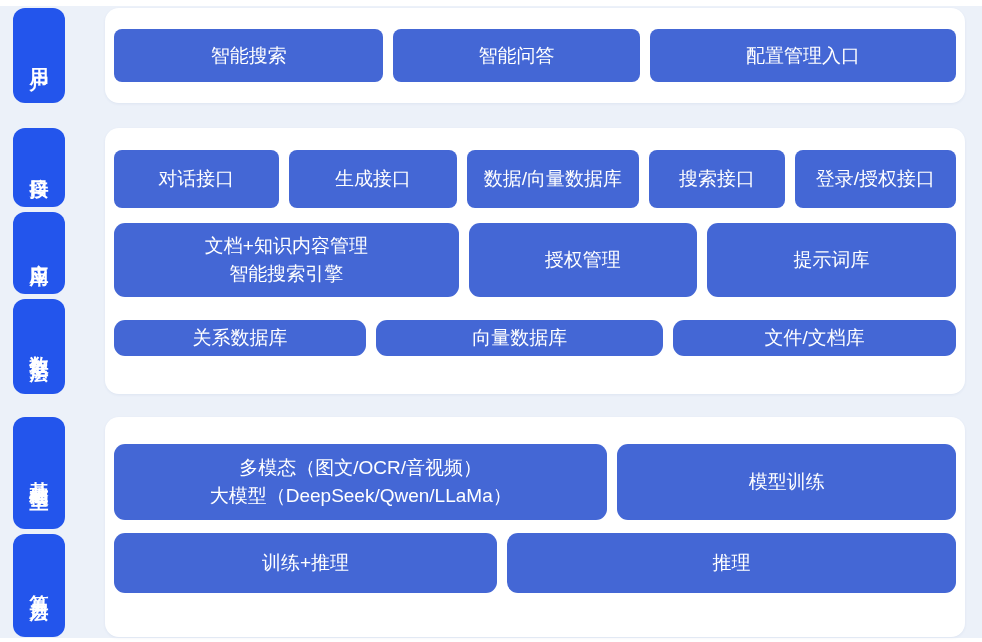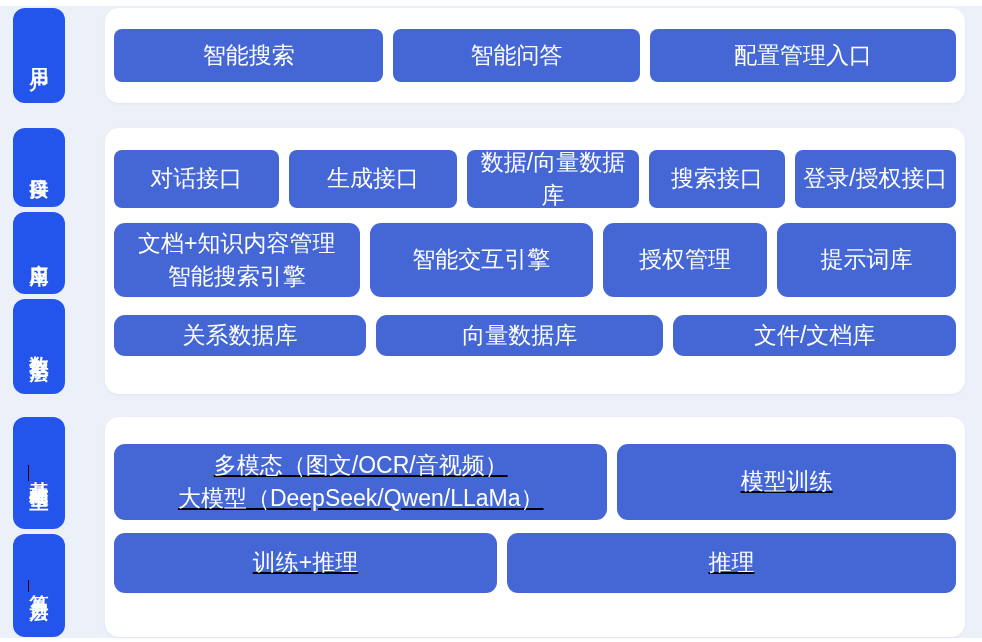--- a/index.html
+++ b/index.html
@@ -5,21 +5,21 @@
   * { margin:0; padding:0; box-sizing:border-box; }
   html,body { width:982px; height:642px; background:#ffffff; font-family:"Liberation Sans","DejaVu Sans",sans-serif; }
   .page {
     position:absolute; top:6px; left:0; width:982px; height:632px;
     background:#ecf1f9;
     padding:2px 17px 0 13px;
   }
   .section { display:flex; align-items:stretch; }
   .sec-1 { height:95px; margin-bottom:25px; }
   .sec-2 { height:266px; margin-bottom:23px; }
-  .sec-3 { height:220px;text-decoration:underline; }
+  .sec-3 { height:220px; }
   .label-col { width:52px; display:flex; flex-direction:column; gap:5px; margin-right:40px; }
   .vlabel {
     background:#2355ec; border-radius:12px; color:#fff;
     display:flex; align-items:center; justify-content:center; flex:1;
   }
   .vlabel .vtext {
     writing-mode:vertical-rl; text-orientation:upright;
     font-size:19px; font-weight:700; letter-spacing:4px; color:#fff;
   }
   .panel {
@@ -27,21 +27,21 @@
     box-shadow:0 1px 3px rgba(40,70,140,0.07);
     display:flex; flex-direction:column;
   }
   .panel-1 { padding:21px 9px; }
   .panel-2 { padding:22px 9px 36px 9px; }
   .panel-3 { padding:27px 9px 20px 9px; }
   .row { display:flex; gap:10px; }
   .btn {
     background:#4467d5; color:#ffffff; border-radius:8px;
     display:flex; align-items:center; justify-content:center;
-    font-size:23px; font-weight:500; text-align:center;
+    font-size:19px; font-weight:500; text-align:center;
     white-space:pre-line; line-height:1.45; padding:4px 8px;
   }
   .lg { border-radius:11px; }
   
   .sec-1 .row { flex:1; }
   
   .r-api  { height:58px; margin-bottom:15px; }
   .r-app  { height:74px; margin-bottom:16px; }
   .r-data { height:43px;align-items:flex-end; }
   
@@ -89,21 +89,20 @@
       <div class="row r-api">
         <div class="btn" style="flex:1.24">对话接口</div>
         <div class="btn" style="flex:1.27">生成接口</div>
         <div class="btn" style="flex:1.30">数据/向量数据库</div>
         <div class="btn" style="flex:1.00">搜索接口</div>
         <div class="btn" style="flex:1.21">登录/授权接口</div>
       </div>
       <div class="row r-app">
         <div class="btn lg" style="flex:1.55">文档+知识内容管理
 智能搜索引擎</div>
-        <div class="btn lg" style="flex:1.40">智能交互引擎</div>
         <div class="btn lg" style="flex:1.00">授权管理</div>
         <div class="btn lg" style="flex:1.10">提示词库</div>
       </div>
       <div class="row r-data">
         <div class="btn lg" style="flex:1.00">关系数据库</div>
         <div class="btn lg" style="flex:1.15">向量数据库</div>
         <div class="btn lg" style="flex:1.13">文件/文档库</div>
       </div>
     </div>
   </div>

